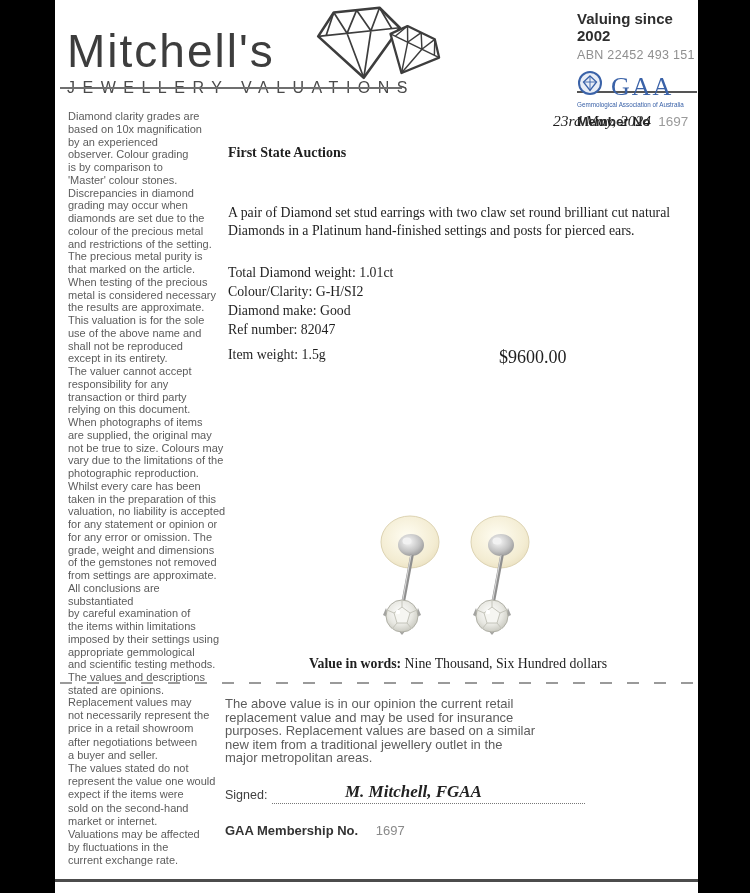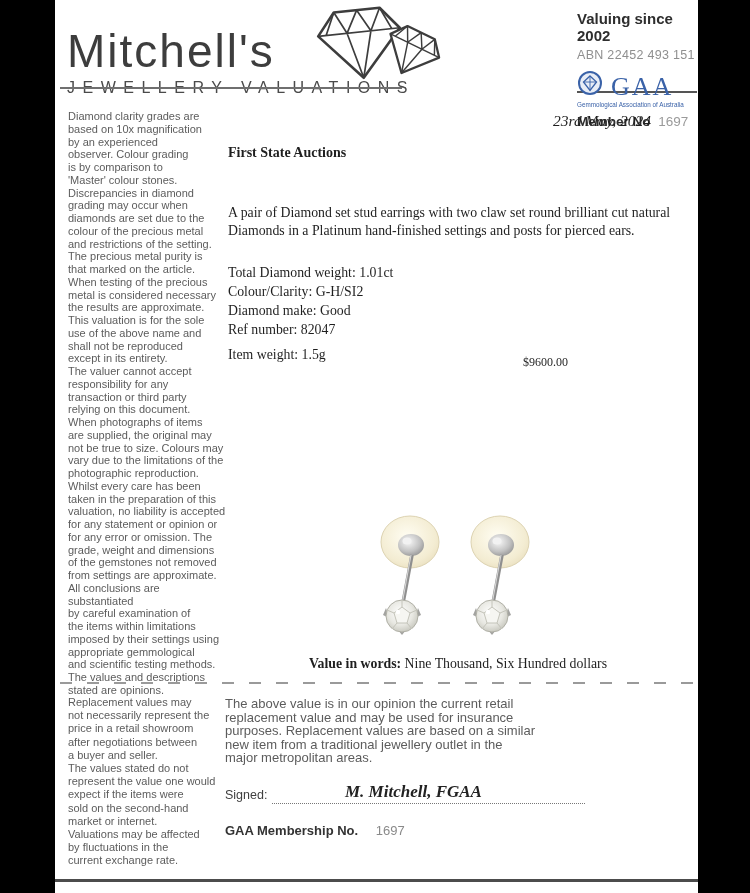--- a/index.html
+++ b/index.html
@@ -53,21 +53,21 @@
     position:absolute;left:400px;top:112px;width:196px;text-align:right;
     font-size:15.5px;font-style:italic;
   }
   .client{position:absolute;left:173px;top:145px;font-size:14px;font-weight:bold;}
   .description{
     position:absolute;left:173px;top:204px;width:480px;
     font-size:13.8px;line-height:17.5px;white-space:pre-line;
   }
   .details{position:absolute;left:173px;top:263px;font-size:13.8px;line-height:19px;}
   .item-weight{position:absolute;left:173px;top:347px;font-size:13.8px;}
-  .price{position:absolute;left:468px;top:347px;font-size:12px;margin-top:8px;}
+  .price{position:absolute;left:444px;top:347px;font-size:18px;}
 
   .photo{position:absolute;left:300px;top:510px;}
 
   .value-words{
     position:absolute;left:173px;top:656px;width:460px;text-align:center;
     font-size:13.8px;
   }
   .value-words .lbl{font-weight:bold;}
 
   .dashed-sep{

